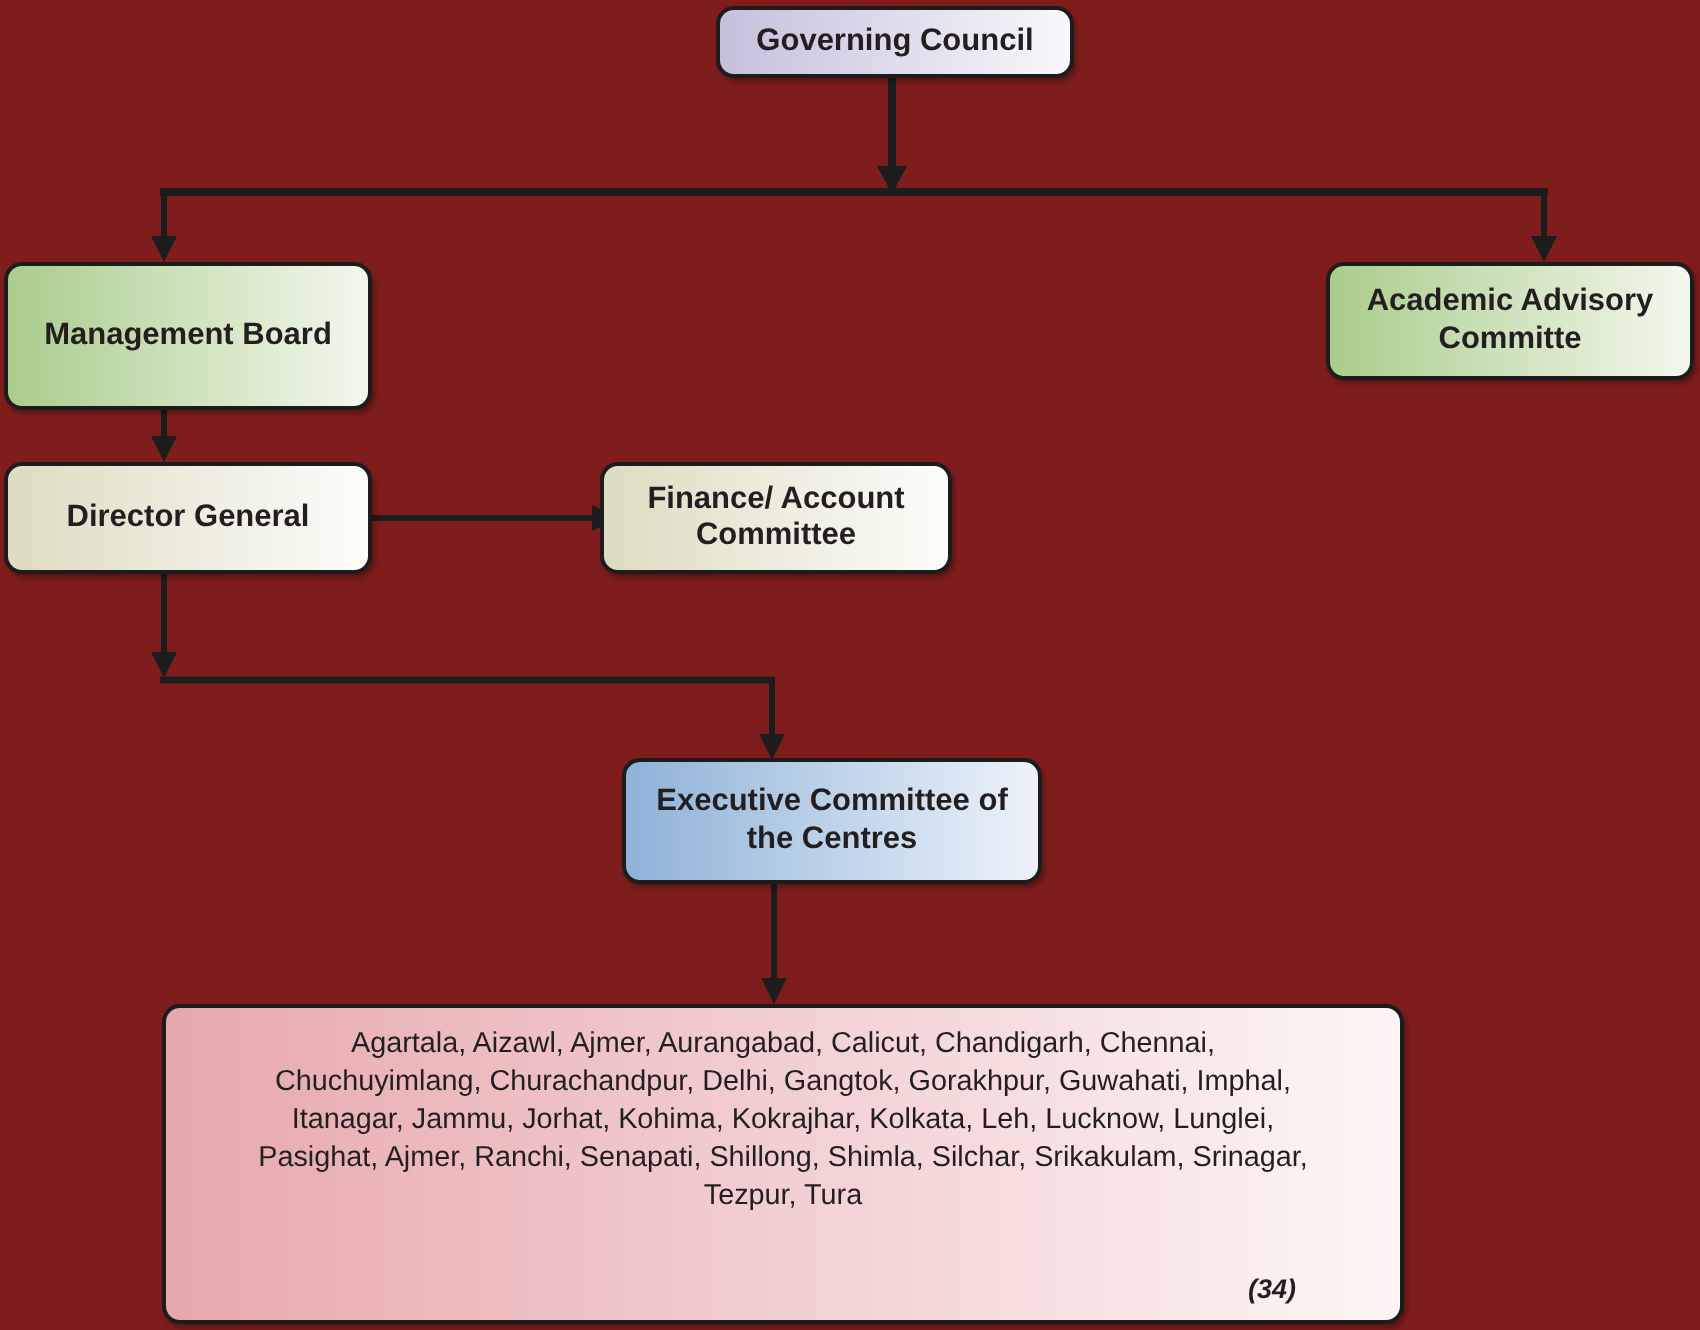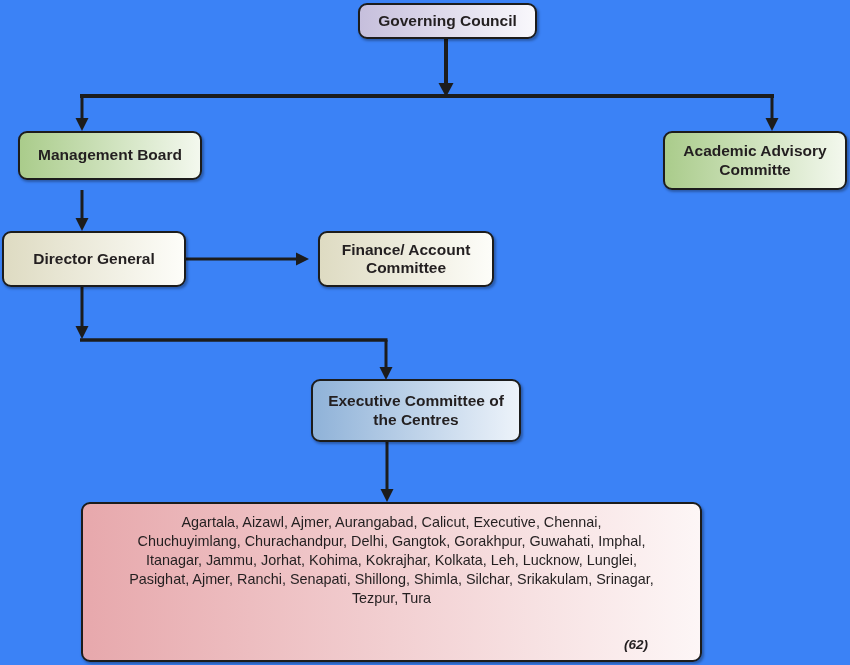--- a/index.html
+++ b/index.html
@@ -1,20 +1,20 @@
 <!DOCTYPE html>
 <html style="--box-border: #1c1c1c; --arrow-color: #1c1c1c; --text-color: #231f20; --purple-start: #c6bfdc; --purple-end: #f9f8fc; --green-start: #aacc8b; --green-end: #f3f8ee; --beige-start: #dedbc2; --beige-end: #fdfdf9; --blue-start: #8fb2d8; --blue-end: #edf3fa; --pink-start: #e7a8ac; --pink-end: #fdf6f6;"><head>
 <meta charset="utf-8">
 <style>
   html, body { margin: 0; padding: 0; background: #ffffff; }
   .canvas {
     position: relative;
     width: 850px;
     height: 665px;
-    background: #3b82f6;
+    background: #7f1d1d;
     font-family: "Liberation Sans", "DejaVu Sans", sans-serif;
     color: var(--text-color, #231f20);
     overflow: hidden;
   }
   .connectors {
     position: absolute;
     left: 0; top: 0;
     width: 850px; height: 665px;
     pointer-events: none;
   }
@@ -100,42 +100,42 @@
     <g>
       <line x1="387" y1="442" x2="387" y2="490" stroke-width="3"></line>
       <polygon points="380.5,489 393.5,489 387,502"></polygon>
     </g>
   </svg>
 
   <div class="node box-purple" style="left:358px; top:3px; width:179px; height:36px;">
     <span>Governing Council</span>
   </div>
 
-  <div class="node box-green" style="left:18px; top:131px; width:184px; height:49px;">
+  <div class="node box-green" style="left:2px; top:131px; width:184px; height:74px;">
     <span>Management Board</span>
   </div>
 
   <div class="node box-green" style="left:663px; top:131px; width:184px; height:59px;">
     <span>Academic Advisory Committe</span>
   </div>
 
   <div class="node box-beige" style="left:2px; top:231px; width:184px; height:56px;">
     <span>Director General</span>
   </div>
 
-  <div class="node box-beige" style="left:318px; top:231px; width:176px; height:56px;">
+  <div class="node box-beige" style="left:300px; top:231px; width:176px; height:56px;">
     <span>Finance/ Account Committee</span>
   </div>
 
   <div class="node box-blue" style="left:288px; top:379px; width:210px; height:63px;margin-left:23px;">
     <span>Executive Committee of the Centres</span>
   </div>
 
   <div class="node box-pink directors" style="left:81px; top:502px; width:621px; height:160px;">
-    <div class="dir-line">Agartala, Aizawl, Ajmer, Aurangabad, Calicut, Executive, Chennai,</div>
+    <div class="dir-line">Agartala, Aizawl, Ajmer, Aurangabad, Calicut, Chandigarh, Chennai,</div>
     <div class="dir-line">Chuchuyimlang, Churachandpur, Delhi, Gangtok, Gorakhpur, Guwahati, Imphal,</div>
     <div class="dir-line">Itanagar, Jammu, Jorhat, Kohima, Kokrajhar, Kolkata, Leh, Lucknow, Lunglei,</div>
     <div class="dir-line">Pasighat, Ajmer, Ranchi, Senapati, Shillong, Shimla, Silchar, Srikakulam, Srinagar,</div>
     <div class="dir-line">Tezpur, Tura</div>
-    <div class="dir-count">(62)</div>
+    <div class="dir-count">(34)</div>
   </div>
 
 </div>
 
 </body></html>

